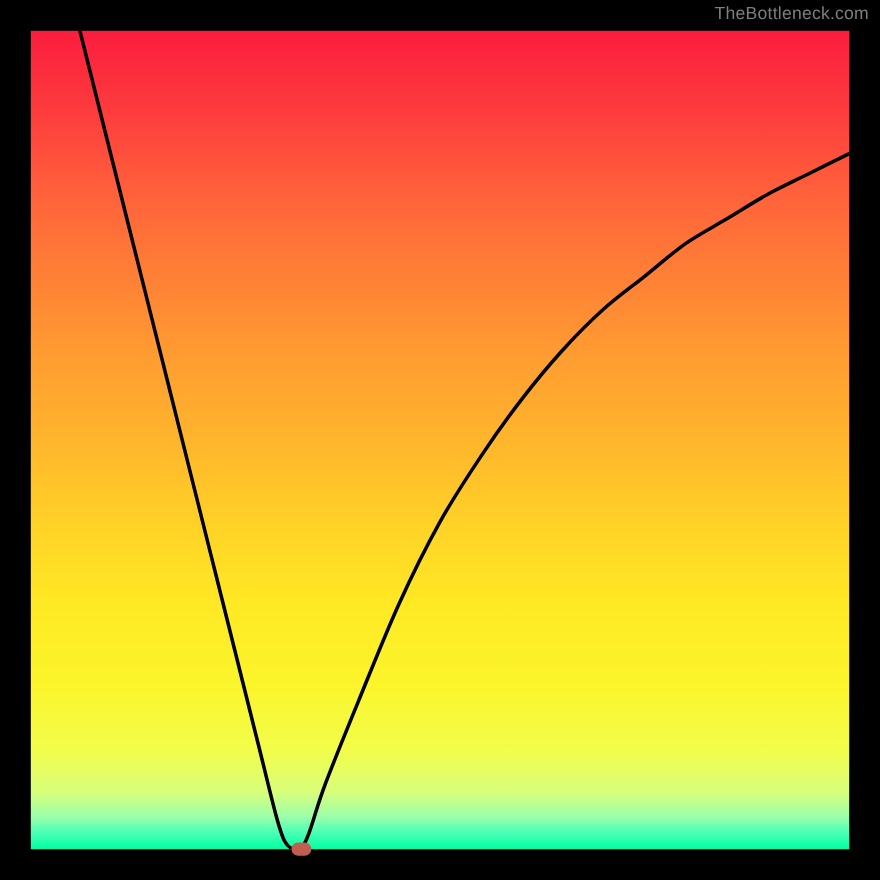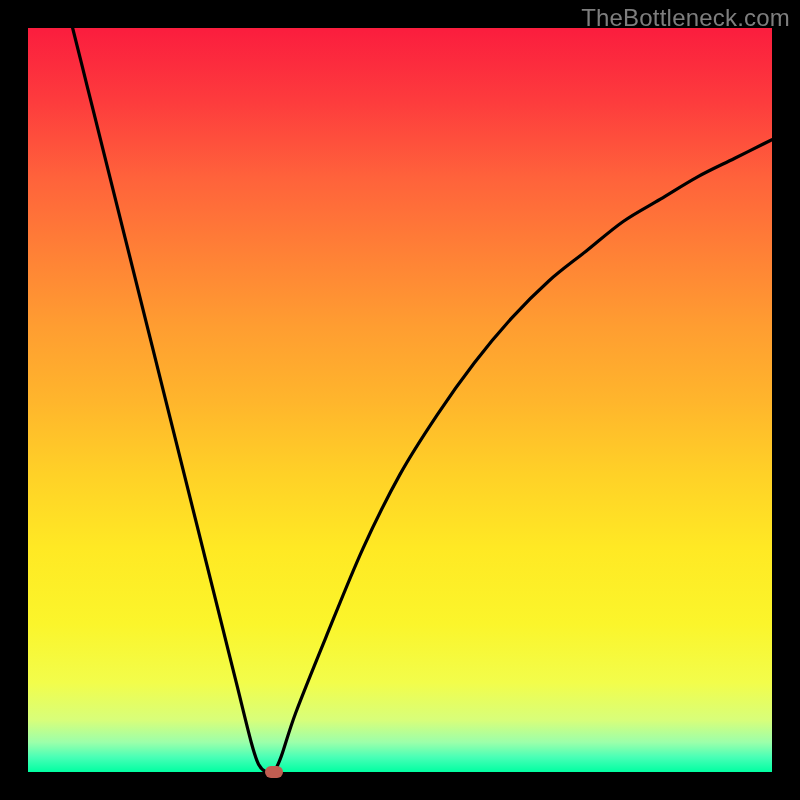--- a/index.html
+++ b/index.html
@@ -39,21 +39,21 @@
       #d8fe7a 93%,
       #9cffaa 96%,
       #49ffb6 98%,
       #01ffa2 100%);
   }
   .watermark {
     position: absolute;
     top: 4px;
     right: 10px;
     color: #7e7e7e;
-    font-size: 24px;
+    font-size: 16px;
     font-weight: 500;
     letter-spacing: 0.2px;
     z-index: 20;
   }
   svg.curve {
     position: absolute;
     top: 0;
     left: 0;
     width: 744px;
     height: 744px;

